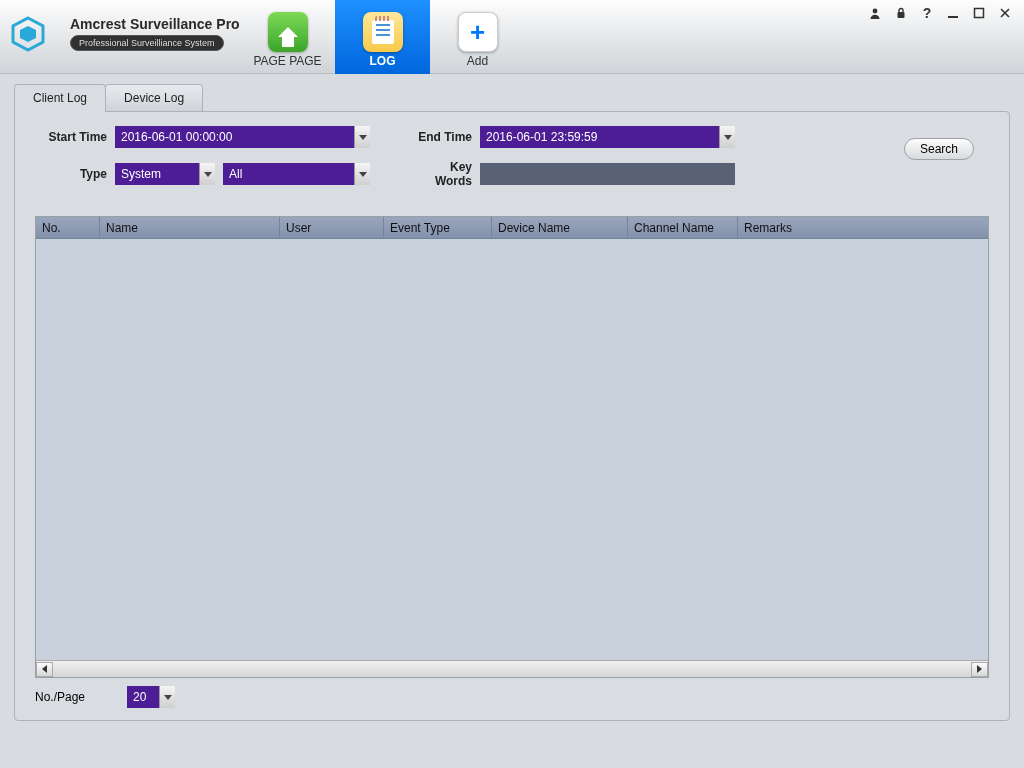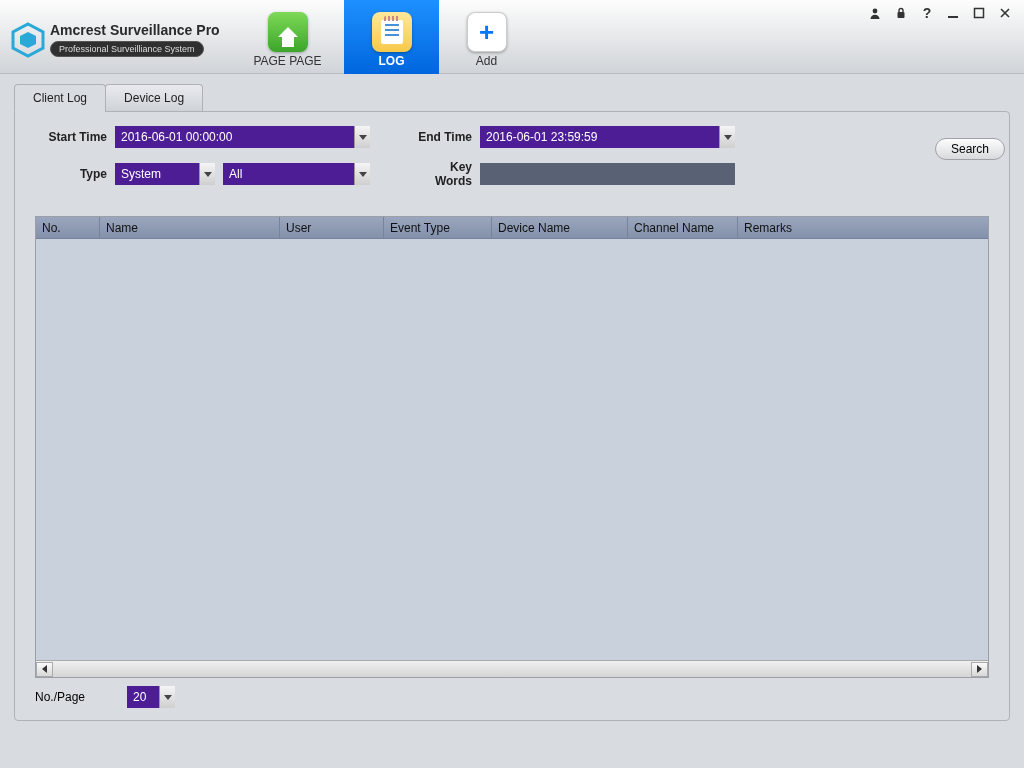--- a/index.html
+++ b/index.html
@@ -1,27 +1,27 @@
 <!DOCTYPE html>
 <html><head>
 <meta charset="utf-8">
 <style>
 * { margin:0; padding:0; box-sizing:border-box; font-family:Arial,sans-serif; }
 body { width:1024px; height:768px; background:#d8dce0; overflow:hidden; position:relative; }
 
 
 .titlebar { height:74px; background:linear-gradient(#fdfdfd,#d0d4d8); position:relative; border-bottom:1px solid #b8bcc0; }
-.logo-block { position:absolute; left:10px; top:12px; display:flex; align-items:flex-start; gap:4px;margin-top:6px; }
+.logo-block { position:absolute; left:10px; top:12px; display:flex; align-items:flex-start; gap:24px; }
 .logo-hex { width:36px; height:36px; position:relative; margin-top:4px; }
 .brand-text { font-size:14px; font-weight:bold; color:#2a2a2a; margin-top:4px; }
 .brand-pill { display:inline-block; background:#303030; color:#ddd; font-size:9px; padding:2px 8px; border-radius:9px; border:1px solid #555; margin-top:3px; }
 
 .nav-tabs { position:absolute; left:240px; top:0; height:74px; display:flex; }
 .nav-tab { width:95px; height:74px; display:flex; flex-direction:column; align-items:center; justify-content:flex-end; padding-bottom:6px; cursor:pointer; }
-.nav-tab.active { background:linear-gradient(#1e90ff,#0066dd);margin-left:9px; }
+.nav-tab.active { background:linear-gradient(#1e90ff,#0066dd); }
 .nav-tab .nav-label { font-size:12px; color:#333; margin-top:2px; }
 .nav-tab.active .nav-label { color:#fff; font-weight:bold; }
 .nav-icon { width:40px; height:40px; border-radius:8px; box-shadow:0 1px 3px rgba(0,0,0,.3); display:flex; align-items:center; justify-content:center; }
 .icon-home { background:linear-gradient(#7ed957,#3ba52a); }
 .icon-log { background:linear-gradient(#ffe89a,#f7c948); }
 .icon-add { background:#fff; border:1px solid #ccc; }
 .plus { color:#0078ff; font-size:26px; font-weight:bold; line-height:1; }
 .house { width:0; height:0; border-left:10px solid transparent; border-right:10px solid transparent; border-bottom:10px solid #fff; position:relative; }
 .house:after { content:''; position:absolute; left:-6px; top:10px; width:12px; height:10px; background:#fff; }
 .notepad { width:22px; height:24px; background:#fff; border-radius:2px; position:relative; }
@@ -39,21 +39,21 @@
 .subtab.active:after { content:''; position:absolute; left:0; right:0; bottom:-1px; height:2px; background:#d9dde2; }
 
 .panel { border:1px solid #aeb2b7; background:#d9dde2; border-radius:0 4px 4px 4px; padding:14px 20px 12px 20px; position:relative; }
 .filter-row { display:flex; align-items:center; margin-bottom:12px; }
 .lbl { font-size:12px; color:#222; text-align:right; width:80px; padding-right:8px;font-weight:bold; }
 .combo { height:22px; background:#4c1d95; color:#fff; font-size:12px; display:flex; align-items:center; position:relative; padding:0 18px 0 6px; }
 .combo .caret { position:absolute; right:0; top:0; width:16px; height:22px; background:linear-gradient(#f5f5f5,#cfcfcf); border-left:1px solid #9a9a9a; display:flex; align-items:center; justify-content:center; }
 .caret:after { content:''; width:0; height:0; border-left:4px solid transparent; border-right:4px solid transparent; border-top:5px solid #444; }
 .txtbox { height:22px; background:#596275; border:none; width:250px; }
 
-.search-btn { position:absolute; right:4px; top:26px; width:70px; height:22px; border-radius:11px; background:linear-gradient(#fdfdfd,#d8dadd); border:1px solid #9ea2a7; font-size:12px; cursor:pointer; color:#000; }
+.search-btn { position:absolute; right:35px; top:26px; width:70px; height:22px; border-radius:11px; background:linear-gradient(#fdfdfd,#d8dadd); border:1px solid #9ea2a7; font-size:12px; cursor:pointer; color:#000; }
 
 
 .table-wrap { margin-top:28px; border:1px solid #9aa0a8; background:#3b82f6; height:462px; position:relative; overflow:hidden; }
 .thead { display:flex; height:22px; background:linear-gradient(#9aa6bd,#8391ab); border-bottom:1px solid #77839a; }
 .th { font-size:12px; color:#111; padding:4px 6px; border-right:1px solid #77839a; overflow:hidden; white-space:nowrap; }
 .tbody-area { position:absolute; top:22px; bottom:17px; left:0; right:0; background:#c9d1dc; }
 .hscroll { position:absolute; bottom:0; left:0; right:0; height:17px; background:linear-gradient(#f0f0f0,#d5d5d5); border-top:1px solid #aaa; display:flex; align-items:center; justify-content:space-between; }
 .sc-btn { width:17px; height:15px; background:linear-gradient(#fafafa,#d8d8d8); border:1px solid #aaa; display:flex; align-items:center; justify-content:center; }
 .sc-btn.l:after { content:''; border-top:4px solid transparent; border-bottom:4px solid transparent; border-right:5px solid #333; }
 .sc-btn.r:after { content:''; border-top:4px solid transparent; border-bottom:4px solid transparent; border-left:5px solid #333; }

